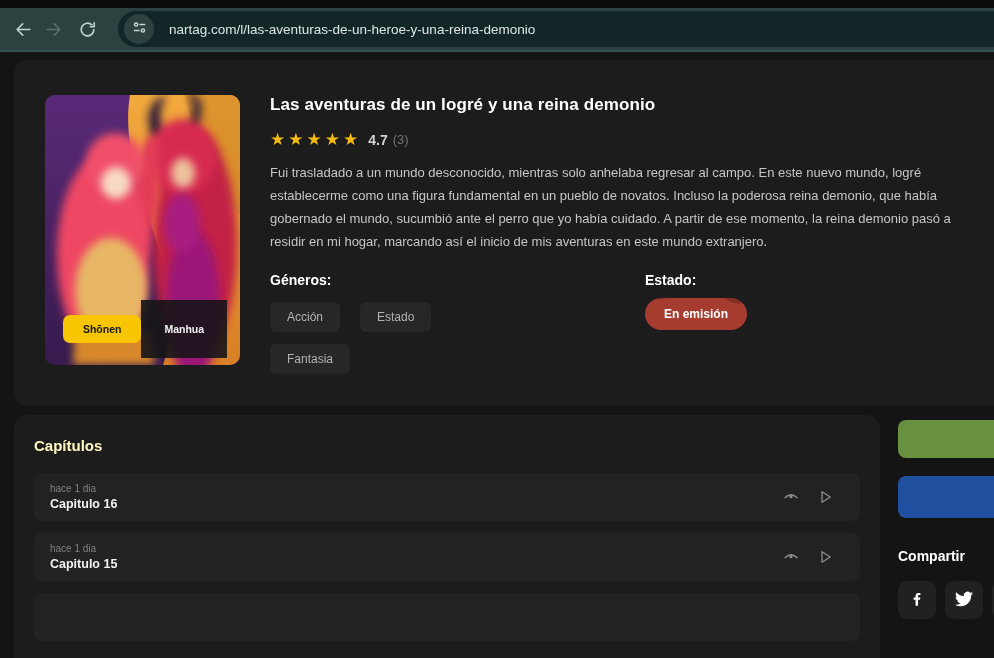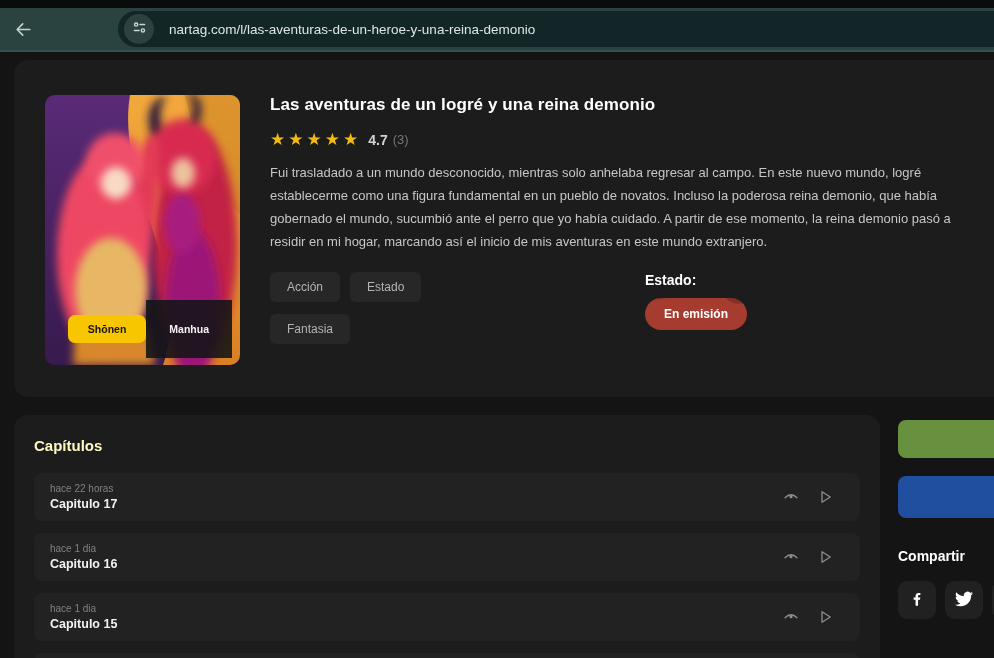--- a/index.html
+++ b/index.html
@@ -5,21 +5,21 @@
   * { margin:0; padding:0; box-sizing:border-box; }
   html,body { width:994px; height:658px; overflow:hidden; }
   body {
     font-family:"Liberation Sans","DejaVu Sans",sans-serif;
     background:#141414; position:relative;
   }
 
   
   .chrome { position:absolute; top:0; left:0; width:994px; height:52px; background:#060808; }
   .chrome-strip { height:8px; background:#0a0c0c; }
-  .toolbar { height:42px; background:#2a4341; display:flex; align-items:center; position:relative;justify-content:space-between; }
+  .toolbar { height:42px; background:#2a4341; display:flex; align-items:center; position:relative; }
   .toolbar-underline { height:2px; background:#32504d; }
   .nav-btn { width:30px; height:30px; display:flex; align-items:center; justify-content:center; border-radius:50%; flex-shrink:0; }
   .nav-btn.back { margin-left:8px; }
   .nav-btn svg { display:block; }
   .url-pill {
     position:absolute; left:118px; right:-24px; top:3px; height:36px;
     background:#122628; border-radius:18px; display:flex; align-items:center;
   }
   .site-info-circle {
     width:30px; height:30px; border-radius:50%; background:#2c4140;
@@ -33,21 +33,21 @@
     background:#1c1c1c; border-radius:14px; padding:35px 40px 32px 31px;
     display:flex;
   }
   .cover {
     width:195px; height:270px; border-radius:10px; overflow:hidden;
     position:relative; flex-shrink:0; background:#3a1c52;
   }
   .cover svg.art { position:absolute; inset:0; width:100%; height:100%; }
   .cover-badges {
     position:absolute; left:13px; right:8px; bottom:7px;
-    display:flex; justify-content:flex-end; align-items:center;
+    display:flex; justify-content:center; align-items:center;
   }
   .badge-shonen {
     background:var(--accent-yellow,#f7c600); color:#161616;
     font-size:10.5px; font-weight:bold; padding:8px 20px; border-radius:7px;
   }
   .badge-manhua {
     background:rgba(21,21,23,0.9); color:#f2f2f2;
     font-size:10.5px; font-weight:bold; padding:23px 23px; border-radius:0;
   }
 
@@ -57,21 +57,21 @@
   .star { color:var(--star-gold,#f3ba12); font-size:17px; line-height:1; margin-right:3px; }
   .rating-value { color:#d2d2d2; font-size:14px; font-weight:bold; margin-left:7px; }
   .rating-count { color:#757575; font-size:13px; margin-left:5px; }
   .description {
     margin-top:13px; max-width:688px;
     color:#c6c6c6; font-size:13px; line-height:23px;
   }
   .meta-row { margin-top:19px; display:flex; }
   .genres-col { width:375px; flex-shrink:0; }
   .meta-label { color:#ffffff; font-size:14px; font-weight:bold; }
-  .chips { max-width:235px; display:flex; flex-wrap:wrap; gap:12px 10px; }
+  .chips { margin-top:14px; max-width:235px; display:flex; flex-wrap:wrap; gap:12px 20px; }
   .chip {
     background:#272727; color:#b3b3b3; font-size:12px;
     padding:8px 17px; border-radius:6px; white-space:nowrap;
   }
   .status-badge {
     display:inline-block; margin-top:10px;
     background-color:var(--status-red,#a63b2f);
     background-image:
       radial-gradient(circle at 14% -60%, rgba(0,0,0,0) 15px, rgba(0,0,0,.20) 16px, rgba(0,0,0,.20) 20px, rgba(0,0,0,0) 21px),
       radial-gradient(circle at 52% 170%, rgba(0,0,0,0) 14px, rgba(0,0,0,.20) 15px, rgba(0,0,0,.20) 19px, rgba(0,0,0,0) 20px),
@@ -204,57 +204,39 @@
       <span class="star">★</span>
       <span class="star">★</span>
       <span class="rating-value">4.7</span>
       <span class="rating-count">(3)</span>
     </div>
 
     <p class="description">Fui trasladado a un mundo desconocido, mientras solo anhelaba regresar al campo. En este nuevo mundo, logré establecerme como una figura fundamental en un pueblo de novatos. Incluso la poderosa reina demonio, que había gobernado el mundo, sucumbió ante el perro que yo había cuidado. A partir de ese momento, la reina demonio pasó a residir en mi hogar, marcando así el inicio de mis aventuras en este mundo extranjero.</p>
 
     <div class="meta-row">
       <div class="genres-col">
+        <div class="meta-label">Géneros:</div>
         <div class="chips">
           <span class="chip">Acción</span>
           <span class="chip">Estado</span>
           <span class="chip">Fantasia</span>
         </div>
       </div>
       <div class="status-col">
         <div class="meta-label">Estado:</div>
         <span class="status-badge">En emisión</span>
       </div>
     </div>
   </div>
 </div>
 
 <div class="chapters-card">
   <div class="chapters-heading">Capítulos</div>
   <div class="chapter-list">
 
-    <div class="chapter-row">
-      <div>
-        <div class="chapter-time">hace 22 horas</div>
-        <div class="chapter-title">Capitulo 17</div>
-      </div>
-      <div class="chapter-actions">
-        <span>
-          <svg width="18" height="18" viewBox="0 0 24 24" fill="none" stroke="#8f8f8f" stroke-width="1.7" stroke-linecap="round">
-              <path d="M4 13 Q12 5 20 13"></path>
-              <circle cx="12" cy="11.5" r="2.1" fill="#8f8f8f" stroke="none"></circle>
-            </svg>
-        </span>
-        <span>
-          <svg width="18" height="18" viewBox="0 0 24 24" fill="none" stroke="#8f8f8f" stroke-width="1.7" stroke-linejoin="round">
-              <path d="M8 5 L19 12 L8 19 Z"></path>
-            </svg>
-        </span>
-      </div>
-    </div>
 
     <div class="chapter-row">
       <div>
         <div class="chapter-time">hace 1 dia</div>
         <div class="chapter-title">Capitulo 16</div>
       </div>
       <div class="chapter-actions">
         <span>
           <svg width="18" height="18" viewBox="0 0 24 24" fill="none" stroke="#8f8f8f" stroke-width="1.7" stroke-linecap="round">
               <path d="M4 13 Q12 5 20 13"></path>

